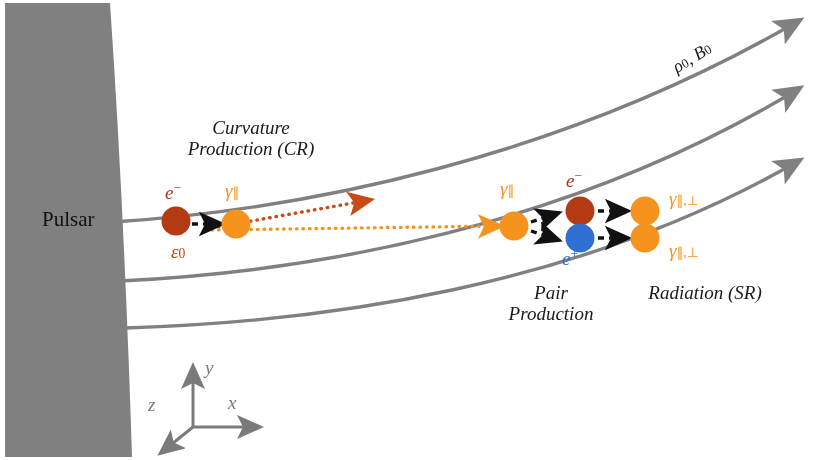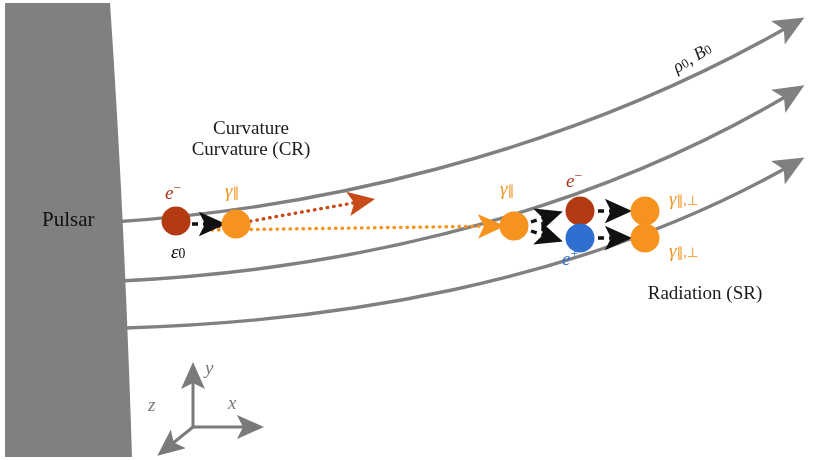--- a/index.html
+++ b/index.html
@@ -25,41 +25,42 @@
   .lbl {
     position: absolute;
     font-family: "Liberation Serif", serif;
     white-space: nowrap;
     line-height: 1.12;
     color: #1a1a1a;
   }
   .lbl-center {
     text-align: center;
     transform: translateX(-50%);
+    font-style: italic;
   }
   .title-txt {
     font-size: 19px;
   }
   .math {
     font-style: italic;
     font-size: 19px;
   }
   .sub {
     font-size: 0.72em;
     font-style: normal;
   }
   .sup {
     font-size: 0.72em;
     vertical-align: super;
     font-style: normal;
   }
   .c-electron { color: #a8341a; }
   .c-positron { color: #2f6fd0; }
   .c-photon   { color: #f6921e; }
-  .c-dark     { color: #000000; }
+  .c-dark     { color: #c2410c; }
   .axis-lbl {
     font-style: italic;
     font-size: 19px;
     color: #7a7a7a;
   }
   .rho-lbl {
     font-style: italic;
     font-size: 18px;
     color: #1a1a1a;
     transform-origin: left center;
@@ -125,23 +126,27 @@
 
     <path d="M193,427 L193,368" fill="none" stroke="#7a7a7a" stroke-width="3" marker-end="url(#arrowAxis)"></path>
     <path d="M193,427 L258,427" fill="none" stroke="#7a7a7a" stroke-width="3" marker-end="url(#arrowAxis)"></path>
     <path d="M193,427 L162,452" fill="none" stroke="#7a7a7a" stroke-width="3" marker-end="url(#arrowAxis)"></path>
   </svg>
 
   <div class="lbl pulsar-lbl" style="left:42px; top:208px;">Pulsar</div>
 
   <div class="lbl lbl-center title-txt" style="left:251px; top:117px;">
     <div>Curvature</div>
-    <div>Curvature (CR)</div>
+    <div>Production (CR)</div>
   </div>
 
+  <div class="lbl lbl-center title-txt" style="left:551px; top:282px;">
+    <div>Pair</div>
+    <div>Production</div>
+  </div>
 
   <div class="lbl lbl-center title-txt" style="left:705px; top:282px;">
     <div>Radiation (SR)</div>
   </div>
 
   <div class="lbl math c-electron" style="left:165px; top:180px;"><span>e</span><span class="sup">−</span></div>
 
   <div class="lbl math c-dark" style="left:171px; top:241px;"><span>ε</span><span class="sub">0</span></div>
 
   <div class="lbl math c-photon" style="left:225px; top:180px;"><span>γ</span><span class="sub">∥</span></div>

